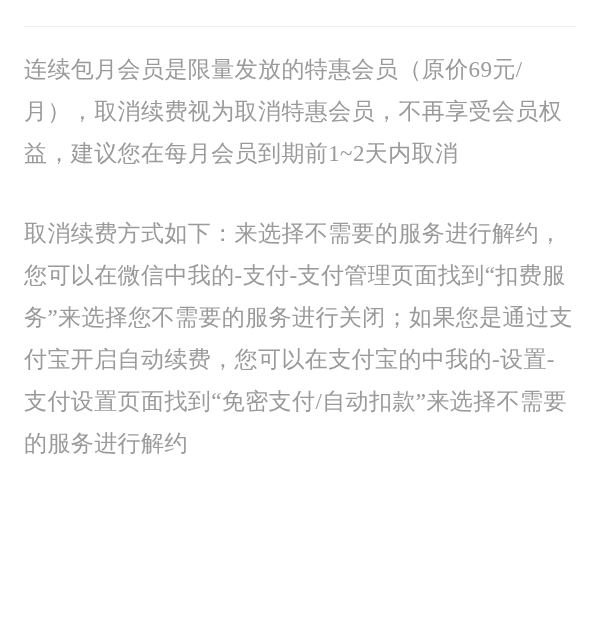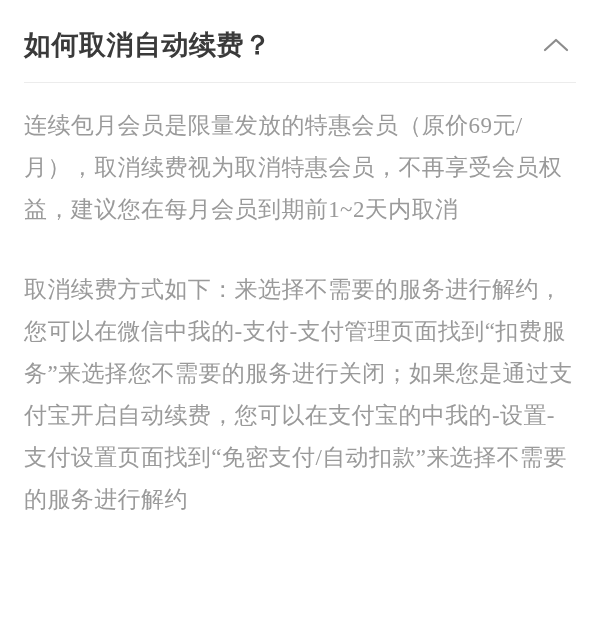--- a/index.html
+++ b/index.html
@@ -72,29 +72,20 @@
   }
   .faq-para + .faq-para {
     margin-top: 38px;
   }
 </style>
 </head>
 <body>
 
 <div class="faq-panel">
 
-  <div class="faq-header">
-    <h1 class="faq-title">如何取消自动续费？</h1>
-
-    <button class="chevron-btn" aria-label="collapse">
-      <svg width="26" height="16" viewBox="0 0 26 16">
-        <polyline points="2,13 13,3 24,13" fill="none" stroke="#8c8c8c" stroke-width="2.2" stroke-linecap="round" stroke-linejoin="round"></polyline>
-      </svg>
-    </button>
-  </div>
 
   <div class="divider"></div>
 
   <div class="faq-body">
     <p class="faq-para">连续包月会员是限量发放的特惠会员（原价69元/月），取消续费视为取消特惠会员，不再享受会员权益，建议您在每月会员到期前1~2天内取消</p>
     <p class="faq-para">取消续费方式如下：来选择不需要的服务进行解约，您可以在微信中我的-支付-支付管理页面找到“扣费服务”来选择您不需要的服务进行关闭；如果您是通过支付宝开启自动续费，您可以在支付宝的中我的-设置-支付设置页面找到“免密支付/自动扣款”来选择不需要的服务进行解约</p>
   </div>
 
 </div>
 

